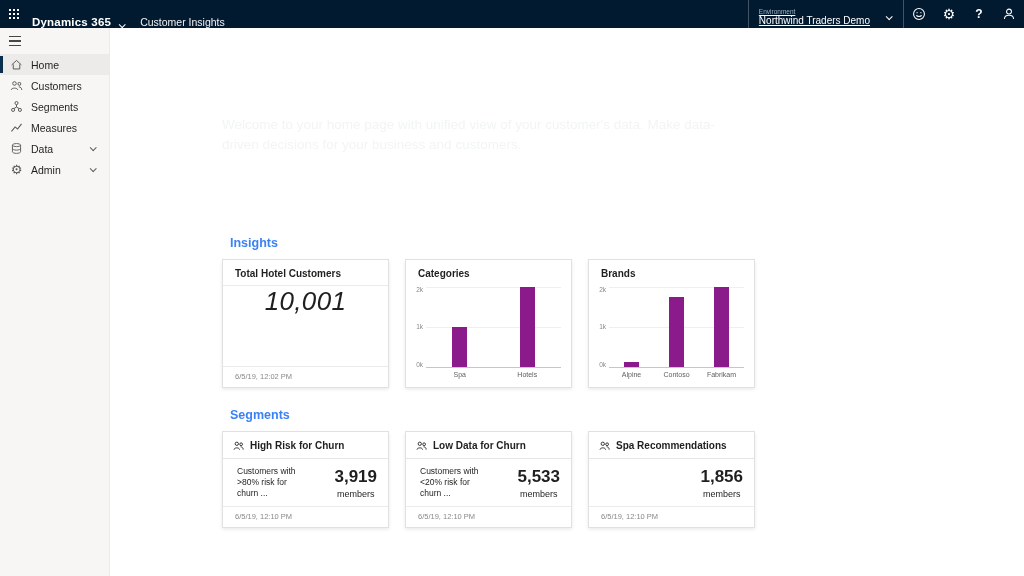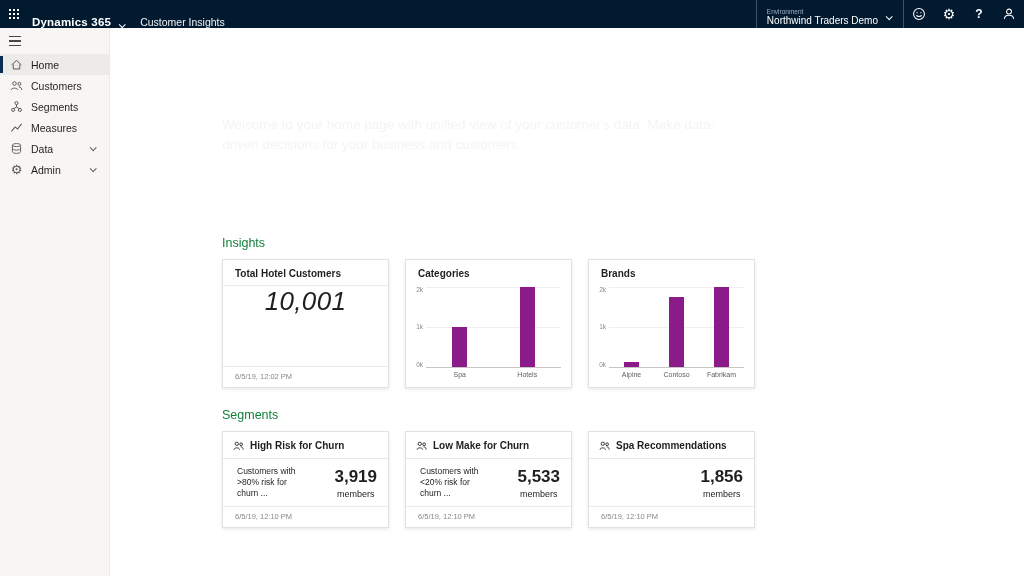--- a/index.html
+++ b/index.html
@@ -12,22 +12,22 @@
   .waffle-btn { width:28px; height:28px; display:flex; align-items:center; justify-content:center; cursor:pointer; }
   .waffle { display:grid; grid-template-columns:repeat(3,2px); grid-gap:2px; }
   .waffle i { width:2px; height:2px; background:#fff; }
   .brand { font-size:11.5px; font-weight:bold; margin-left:4px; letter-spacing:.2px; }
   .chev { display:inline-block; width:5px; height:5px;
     border-right:1.4px solid currentColor; border-bottom:1.4px solid currentColor;
     transform:rotate(45deg) translateY(-1px); }
   .brand-chev { margin:0 0 0 8px; }
   .appname { font-size:10.5px; margin-left:16px; color:#f0f2f4; }
   .topbar-right { margin-left:auto; display:flex; align-items:center; height:100%; }
-  .env-block { height:100%; padding:8px 12px 2px 10px; display:flex; align-items:center; gap:8px;
-    border-left:1px solid rgba(255,255,255,.25); border-right:1px solid rgba(255,255,255,.25); cursor:pointer; }
+  .env-block { height:100%; padding:8px 12px 2px 10px; display:flex; align-items:center; gap:16px;
+    border-left:1px solid rgba(255,255,255,.25); border-right:1px solid rgba(255,255,255,.25); cursor:pointer;text-decoration:underline; }
   .env-texts { display:flex; flex-direction:column; line-height:1.15; }
   .env-label { font-size:6.5px; color:#9fb2c3; }
   .env-value { font-size:10px; color:#fff; }
   .icon-btn { width:30px; height:28px; display:flex; align-items:center; justify-content:center;
     color:#fff; font-size:12px; cursor:pointer; }
   .gear-glyph { font-size:14px; line-height:1; }
   .help-glyph { font-size:12px; font-weight:bold; }
 
   
   .sidebar { position:absolute; top:28px; left:0; width:110px; bottom:0; background:#f7f6f5;
@@ -56,21 +56,21 @@
       linear-gradient(to bottom, #8e9ea9 0%, #85959f 40%, #567d85 65%, #3a6b6e 85%, #2f5c5c 100%);
   }
   .hero-text { position:absolute; left:84px; top:52px; width:540px; color:#fff; }
   .hero-text h1 { font-size:15.5px; font-weight:600; letter-spacing:.2px; }
   .hero-text p { margin-top:17px; font-size:13.5px; font-weight:300; line-height:1.45;
     color:#f2f4f5; width:522px; }
 
   
   .main { position:absolute; top:222px; left:138px; width:886px; bottom:0; background:#fff;
     padding:14px 0 0 84px; }
-  .section-heading { font-size:12.5px; font-weight:normal; color:#15803d; margin-bottom:9px; }
+  .section-heading { font-size:12.5px; font-weight:bold; color:#3b82f6; margin-bottom:9px;margin-left:8px; }
   .cards-row { display:flex; gap:16px; }
   .card { width:167px; background:#fff; border:1px solid #e3e1df;
     box-shadow:0 1.6px 3.6px rgba(0,0,0,.09); display:flex; flex-direction:column; }
   .insight-card { height:129px; }
   .segment-card { height:97px; }
   .card-header { padding:8px 10px 6px 12px; font-size:10px; font-weight:bold; color:#201f1e; }
   .card-header.with-divider { border-bottom:1px solid #edebe9; }
   .seg-header { display:flex; align-items:center; gap:6px; padding:8px 10px 7px 10px;
     border-bottom:1px solid #e8e6e4; font-size:10px; font-weight:bold; color:#201f1e; }
   .seg-icon { width:11px; height:11px; color:#323130; flex:none; display:flex; align-items:center; }
@@ -339,21 +339,21 @@
       <div class="card segment-card">
         <div class="seg-header">
           <span class="seg-icon">
             <svg width="11" height="11" viewBox="0 0 16 16" fill="none" stroke="currentColor" stroke-width="1.4">
               <circle cx="5.5" cy="5.5" r="2.4"></circle>
                 <path d="M1.5 14 C1.5 10.6 9.5 10.6 9.5 14"></path>
               <circle cx="11.8" cy="6.2" r="2"></circle>
                 <path d="M11 9.8 C13.4 10 14.8 11.6 14.8 14"></path>
             </svg>
             </span>
-          <span>Low Make for Churn</span>
+          <span>Low Data for Churn</span>
         </div>
         <div class="seg-body">
           <div class="seg-desc">Customers with &lt;20% risk for churn ...</div>
           <div class="seg-stat">
             <div class="seg-value">5,533</div>
             <div class="seg-members">members</div>
           </div>
         </div>
         <div class="card-footer">6/5/19, 12:10 PM</div>
       </div>

